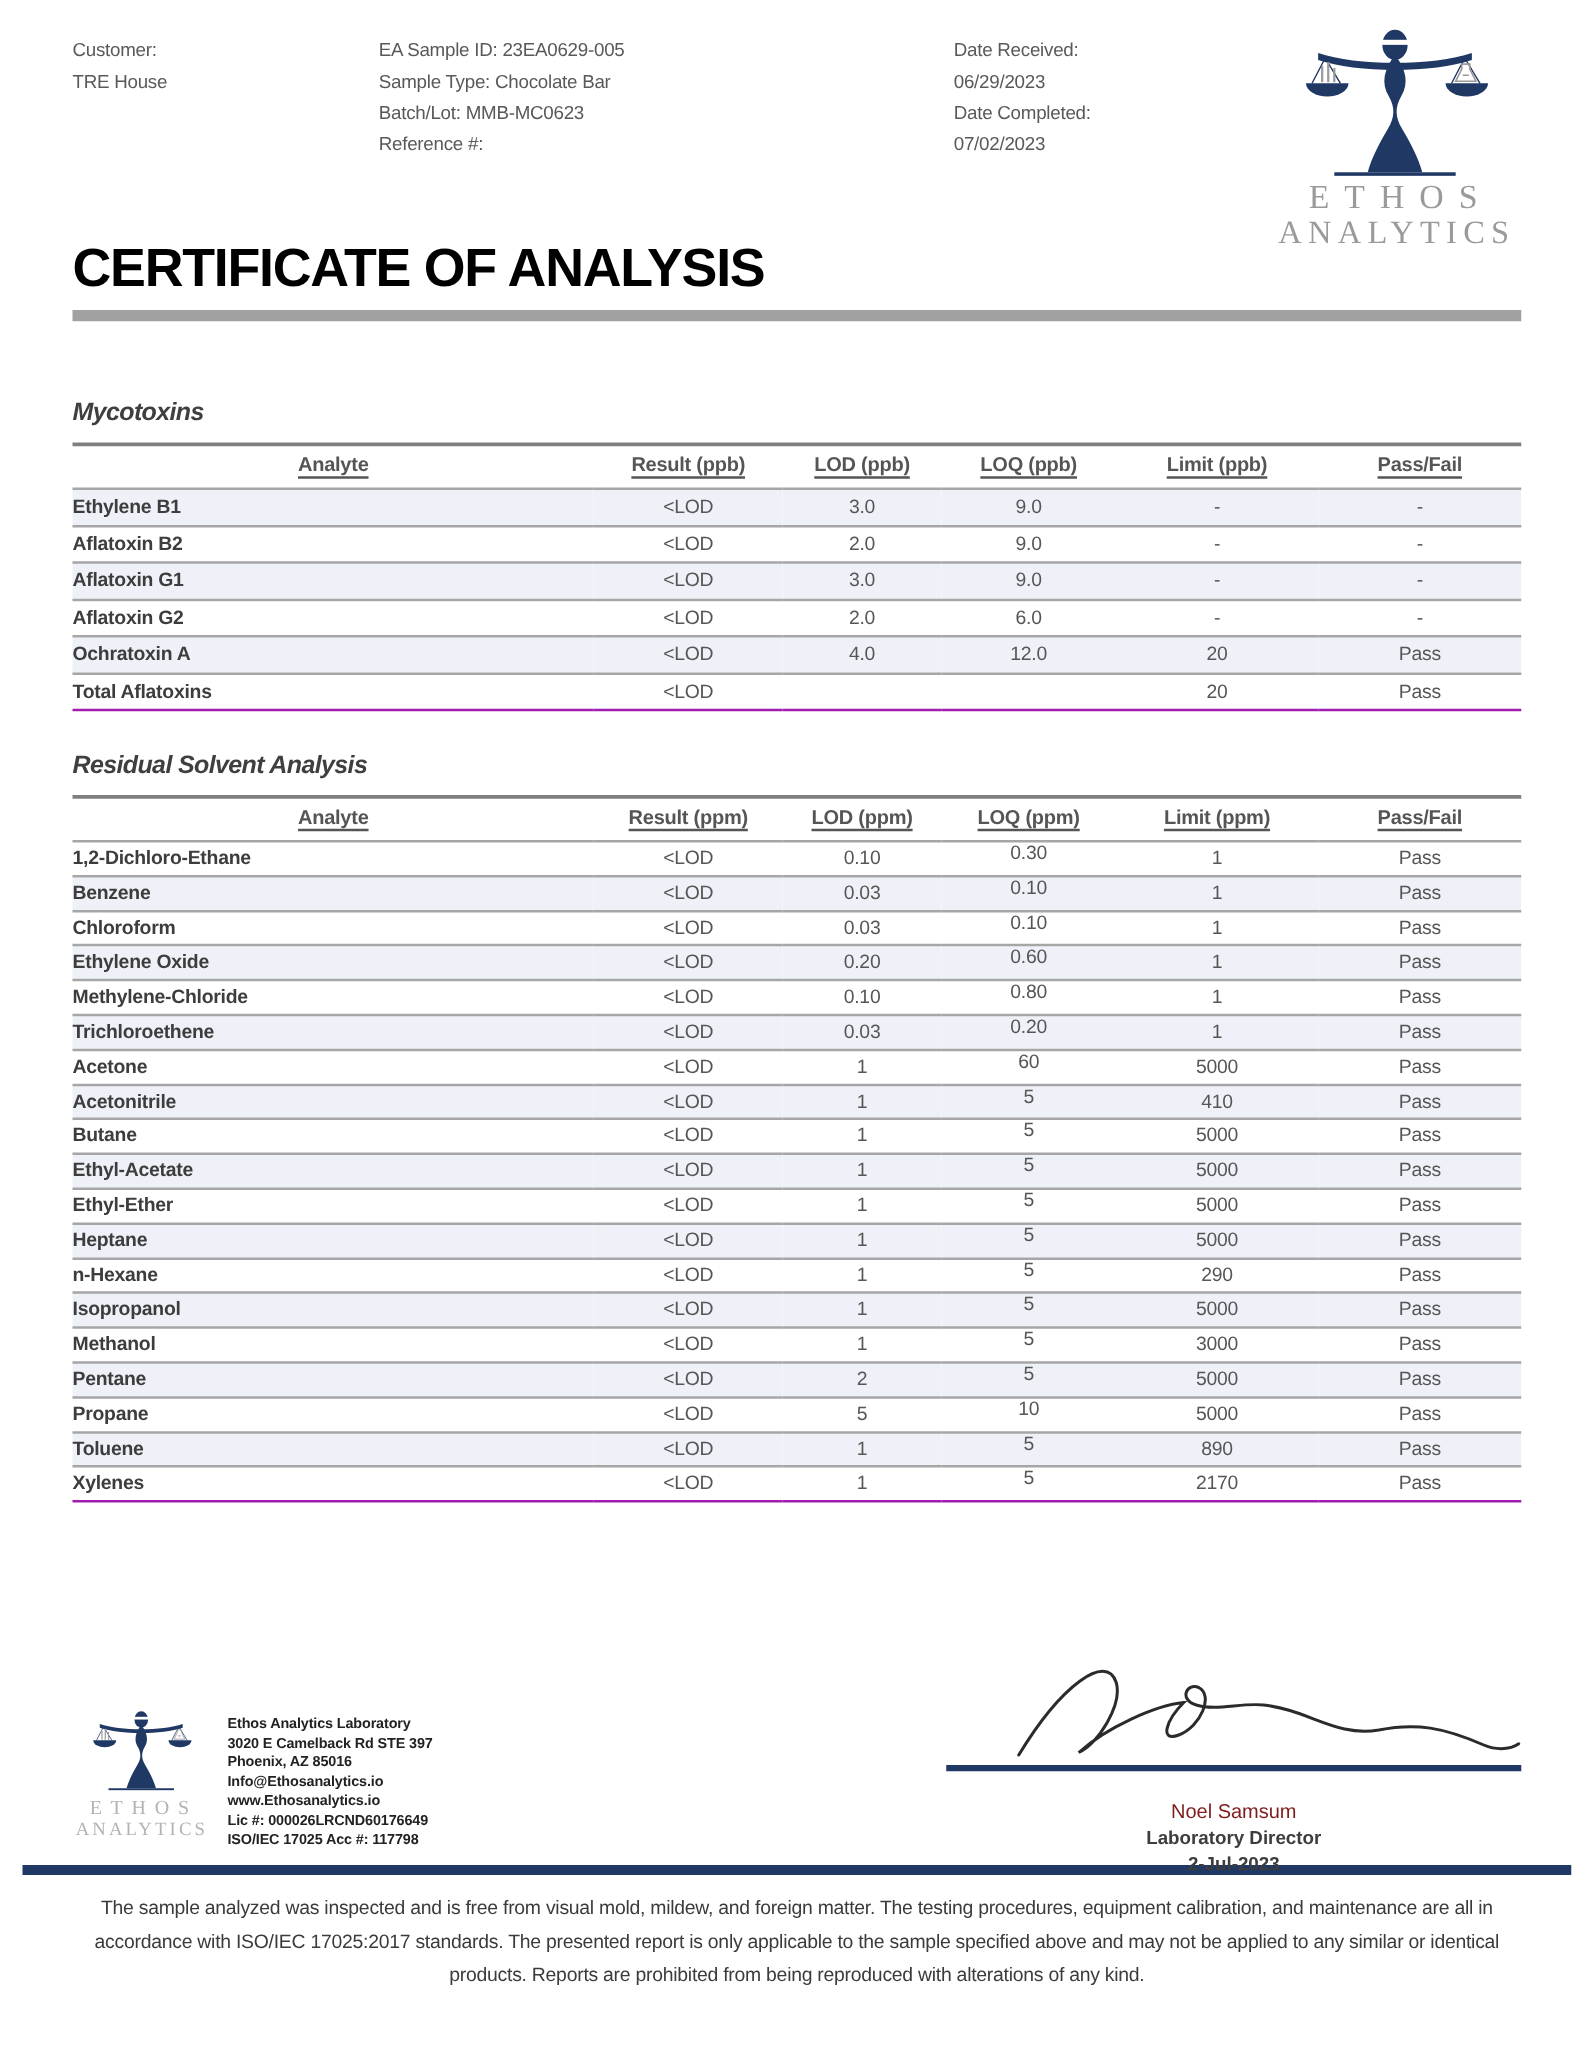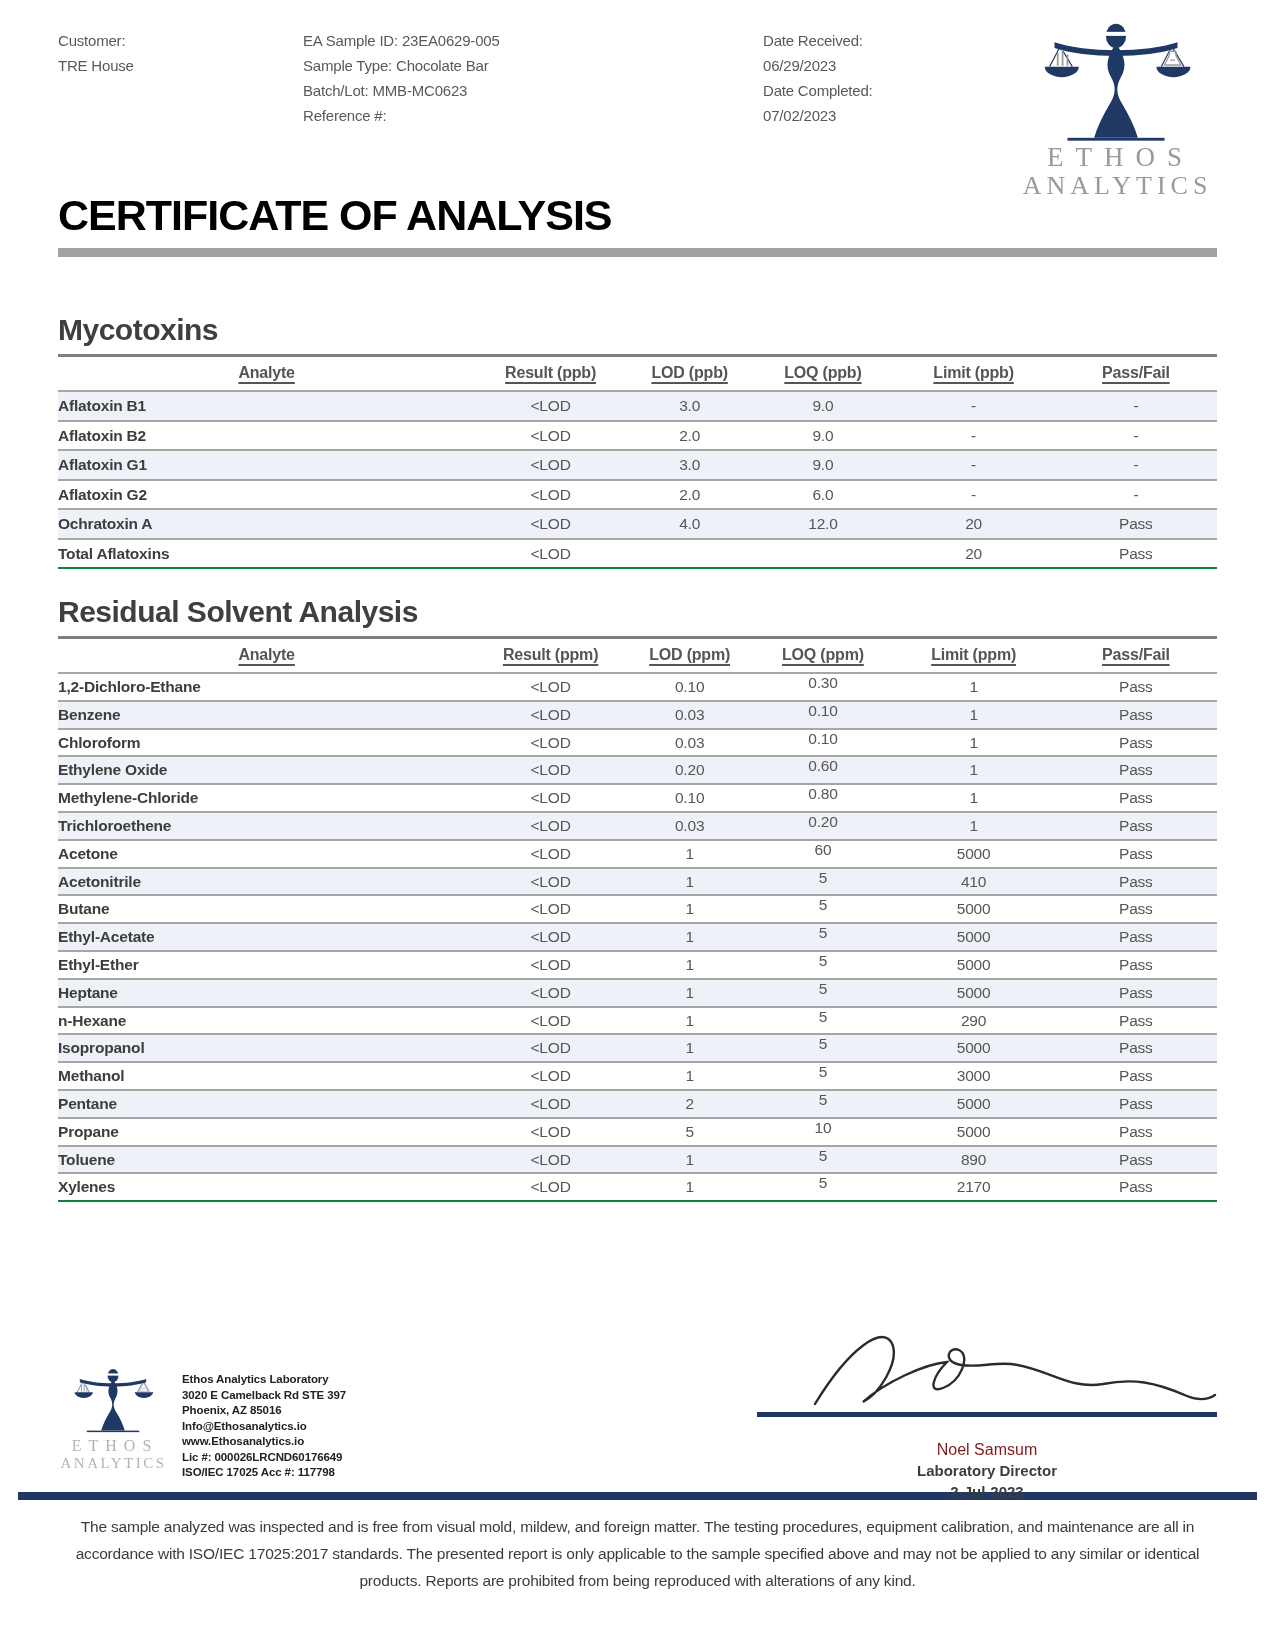--- a/index.html
+++ b/index.html
@@ -17,27 +17,27 @@
   .logo-figure svg { display:block; margin:0 auto; }
   .logo-wordmark { font-family:"Liberation Serif", serif; color:#9a9a9a; }
   .logo-wordmark .l1 { font-size:27px; letter-spacing:12px; line-height:30px; margin-left:10px; }
   .logo-wordmark .l2 { font-size:26px; letter-spacing:5px; line-height:28px; margin-left:4px; }
 
   
   .doc-title { margin-top:6px; font-size:43px; font-weight:700; color:#000000; letter-spacing:-1px; line-height:46px; }
   .title-bar { margin-top:10px; height:9px; background:#a1a1a1; }
 
   
-  .section-heading { font-size:30px; font-weight:700; color:#3f3f3f; letter-spacing:-0.5px; line-height:34px; }
+  .section-heading { font-size:20px; font-weight:700; color:#3f3f3f; letter-spacing:-0.5px; line-height:34px;font-style:italic; }
   .sec-myco { margin-top:56px; }
   .sec-residual { margin-top:26px; }
   .heading-rule { margin-top:7px; height:3px; background:#7f7f7f; }
 
   
-  table { width:100%; border-collapse:collapse; table-layout:fixed; border-bottom:2px solid #15803d; }
+  table { width:100%; border-collapse:collapse; table-layout:fixed; border-bottom:2px solid #a21caf; }
   col.c1{width:36%;} col.c2{width:13%;} col.c3{width:11%;} col.c4{width:12%;} col.c5{width:14%;} col.c6{width:14%;}
   thead th { font-size:16px; font-weight:700; color:#555555; text-align:center;
              text-decoration:underline; text-underline-offset:4px; text-decoration-thickness:1.5px;
              padding:7px 0 8px; letter-spacing:-0.2px; }
   tbody tr { border-top:2px solid #a6a6a6; }
   tbody td { font-size:15.5px; color:#565656; text-align:center; letter-spacing:-0.2px; }
   table.myco tbody td { padding:5px 0 4.5px; }
   table.residual tbody td { padding:4px 0 3.8px; }
   tbody td:first-child { text-align:left; padding-left:8px; font-weight:700; color:#3d3d3d; font-size:15.5px; }
   table.myco tbody tr:nth-child(odd) { background:#eef2f8; }
@@ -137,21 +137,21 @@
             <th>Analyte</th>
             <th>Result (ppb)</th>
             <th>LOD (ppb)</th>
             <th>LOQ (ppb)</th>
             <th>Limit (ppb)</th>
             <th>Pass/Fail</th>
           </tr>
         </thead>
       <tbody>
           <tr>
-            <td>Aflatoxin B1</td>
+            <td>Ethylene B1</td>
             <td>&lt;LOD</td>
             <td>3.0</td>
             <td>9.0</td>
             <td>-</td>
             <td>-</td>
           </tr>
           <tr>
             <td>Aflatoxin B2</td>
             <td>&lt;LOD</td>
             <td>2.0</td>

